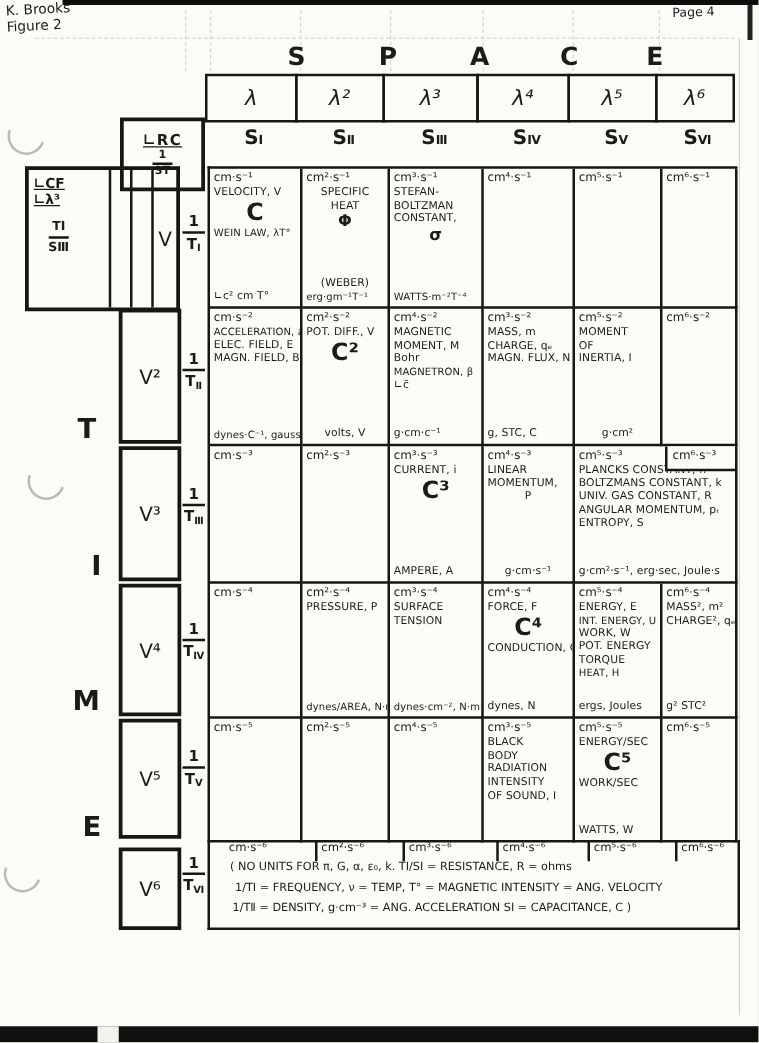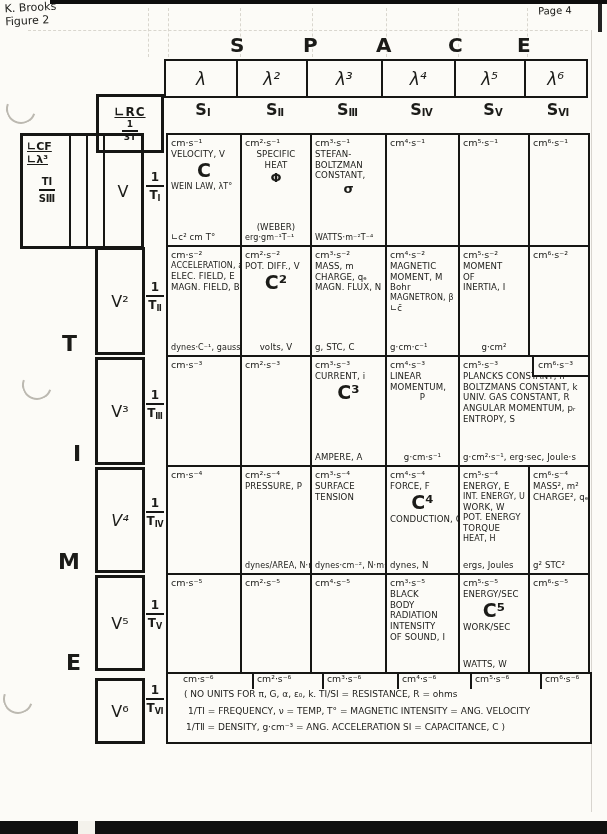--- a/index.html
+++ b/index.html
@@ -38,21 +38,21 @@
     font-size:17px;font-style:italic;}
   .lambda-box + .lambda-box{margin-left:-2.5px;}
   
   #s-footer{position:absolute;left:166px;top:100px;width:422px;height:26px;display:grid;
     grid-template-columns:74px 70px 75px 73px 70px 60px;}
   .s-label{display:flex;align-items:flex-start;justify-content:center;font-size:16px;font-weight:bold;}
   .s-label .sub{font-size:10px;margin-top:7px;font-weight:bold;}
   
   .row1-box{position:absolute;left:20px;top:133px;width:118px;height:110px;border:3px solid #161614;
     display:flex;}
-  .r1-left{width:40px;border-right:2.5px solid #161614;padding:4px 2px 2px 4px;
+  .r1-left{width:40px;border-right:2.5px solid #161614;padding:4px 20px 2px 4px;
     display:flex;flex-direction:column;font-size:11px;font-weight:bold;}
   .r1-left .bq{text-decoration:underline;line-height:1.2;}
   .frac-s{display:flex;flex-direction:column;align-items:center;margin-top:10px;font-size:10px;}
   .frac-s .fbar{width:16px;height:0;border-top:2px solid #161614;margin:2px 0;}
   .r1-strip{width:15px;border-right:2.5px solid #161614;}
   .r1-v{flex:1;display:flex;align-items:center;justify-content:center;font-size:16px;}
   
   .v-box{position:absolute;left:95px;width:44px;border:3px solid #161614;
     display:flex;align-items:center;justify-content:center;font-size:16px;}
   .tfrac{position:absolute;left:142px;width:26px;display:flex;flex-direction:column;align-items:center;
@@ -189,21 +189,21 @@
       </div>
     </div>
     <div class="r1-strip"></div>
     <div class="r1-strip"></div>
     <div class="r1-v">V</div>
   </div>
 
   <div id="left-col">
       <div class="v-box" style="top: 247px; height: 102px;">V²</div>
       <div class="v-box" style="top: 357px; height: 102px;">V³</div>
-      <div class="v-box" style="top: 467px; height: 100px; font-style: italic;">V⁴</div>
+      <div class="v-box" style="top: 467px; height: 100px;">V⁴</div>
       <div class="v-box" style="top: 575px; height: 90px;">V⁵</div>
       <div class="v-box" style="top: 678px; height: 60px;">V⁶</div>
       <div class="tfrac" style="top: 170px;">
         <span class="fnum">1</span>
         <span class="fbar"></span>
         <span class="fden">
           <span>T</span>
           <span class="sub">Ⅰ</span>
         </span>
       </div>
@@ -287,36 +287,36 @@
         <div class="ln sm">ACCELERATION, a</div>
         <div class="ln ">ELEC. FIELD, E</div>
         <div class="ln ">MAGN. FIELD, B</div>
         <div class="ln bot sm">dynes·C⁻¹, gauss</div>
       </div>
       <div class="cell">
         <div class="unit">cm²·s⁻²</div>
         <div class="ln ">POT. DIFF., V</div>
         <div class="ln big">C²</div>
         <div class="ln bot ctr">volts, V</div>
-      </div>
-      <div class="cell">
-        <div class="unit">cm³·s⁻²</div>
-        <div class="ln ">MASS, m</div>
-        <div class="ln ">CHARGE, qₑ</div>
-        <div class="ln ">MAGN. FLUX, N</div>
-        <div class="ln bot">g, STC, C</div>
       </div>
       <div class="cell">
         <div class="unit">cm⁴·s⁻²</div>
         <div class="ln ">MAGNETIC</div>
         <div class="ln ">MOMENT, M</div>
         <div class="ln ">Bohr</div>
         <div class="ln sm">MAGNETRON, β</div>
         <div class="ln ">∟c̄</div>
         <div class="ln bot">g·cm·c⁻¹</div>
+      </div>
+      <div class="cell">
+        <div class="unit">cm³·s⁻²</div>
+        <div class="ln ">MASS, m</div>
+        <div class="ln ">CHARGE, qₑ</div>
+        <div class="ln ">MAGN. FLUX, N</div>
+        <div class="ln bot">g, STC, C</div>
       </div>
       <div class="cell">
         <div class="unit">cm⁵·s⁻²</div>
         <div class="ln ">MOMENT</div>
         <div class="ln ">OF</div>
         <div class="ln ">INERTIA, I</div>
         <div class="ln bot ctr">g·cm²</div>
       </div>
       <div class="cell">
         <div class="unit">cm⁶·s⁻²</div>

